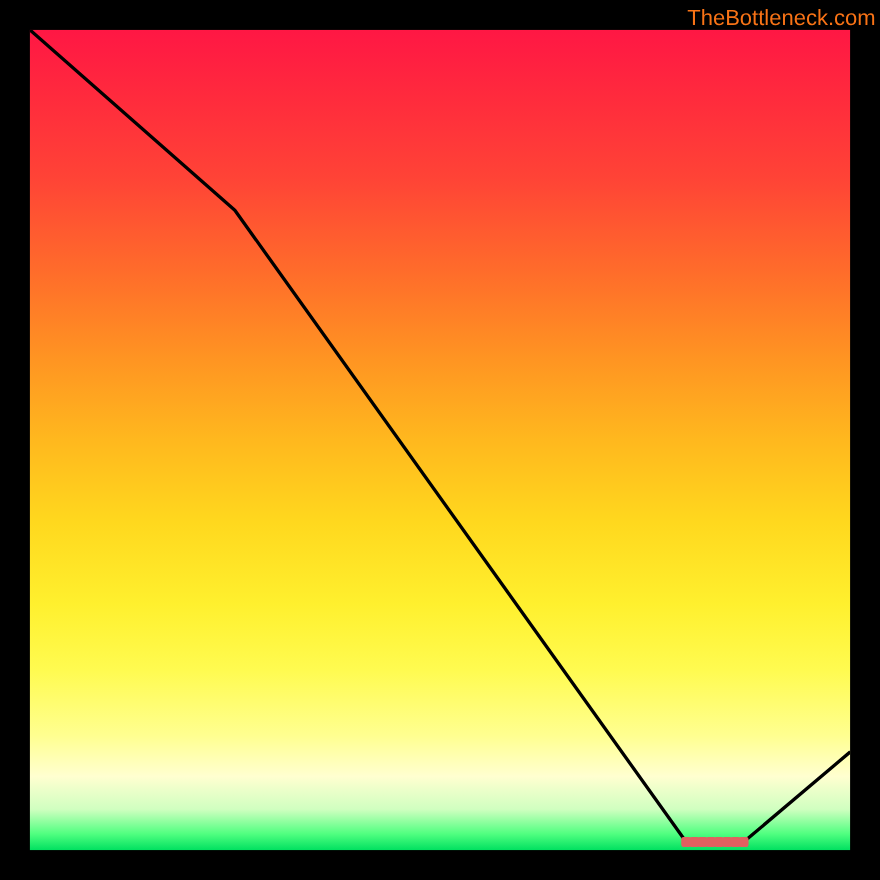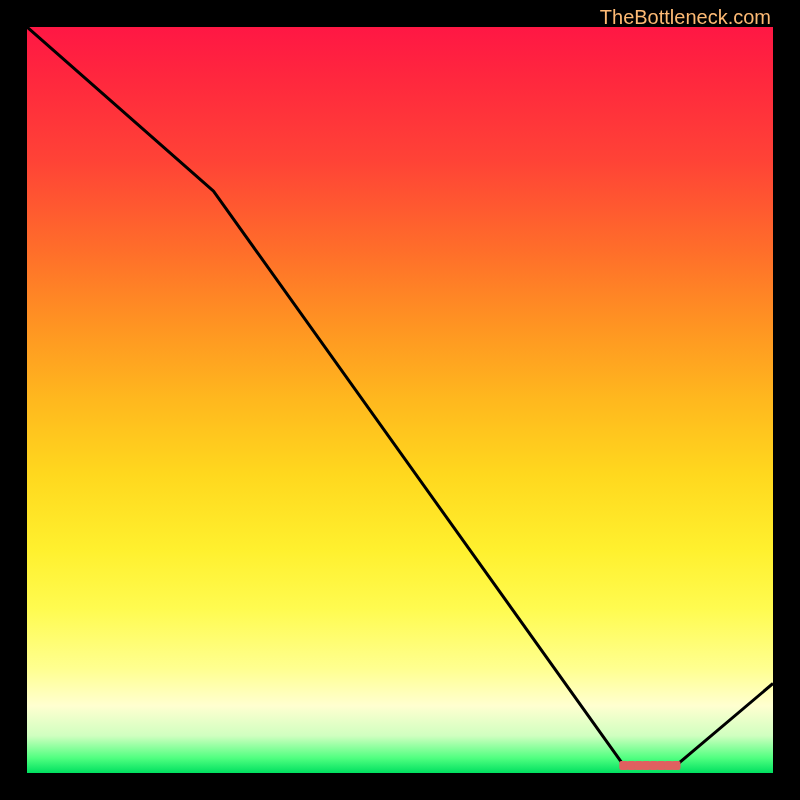--- a/index.html
+++ b/index.html
@@ -6,22 +6,22 @@
   body {
     width: 800px;
     height: 800px;
     background: #000;
     position: relative;
     font-family: Arial, sans-serif;
   }
   .attribution {
     position: absolute;
     top: 6px;
-    right: 29px;
-    color: #fdba74;
+    right: 4px;
+    color: #f97316;
     font-size: 20px;
     font-weight: normal;
     z-index: 10;
   }
   .plot-area {
     position: absolute;
     left: 27px;
     top: 27px;
     width: 746px;
     height: 746px;

